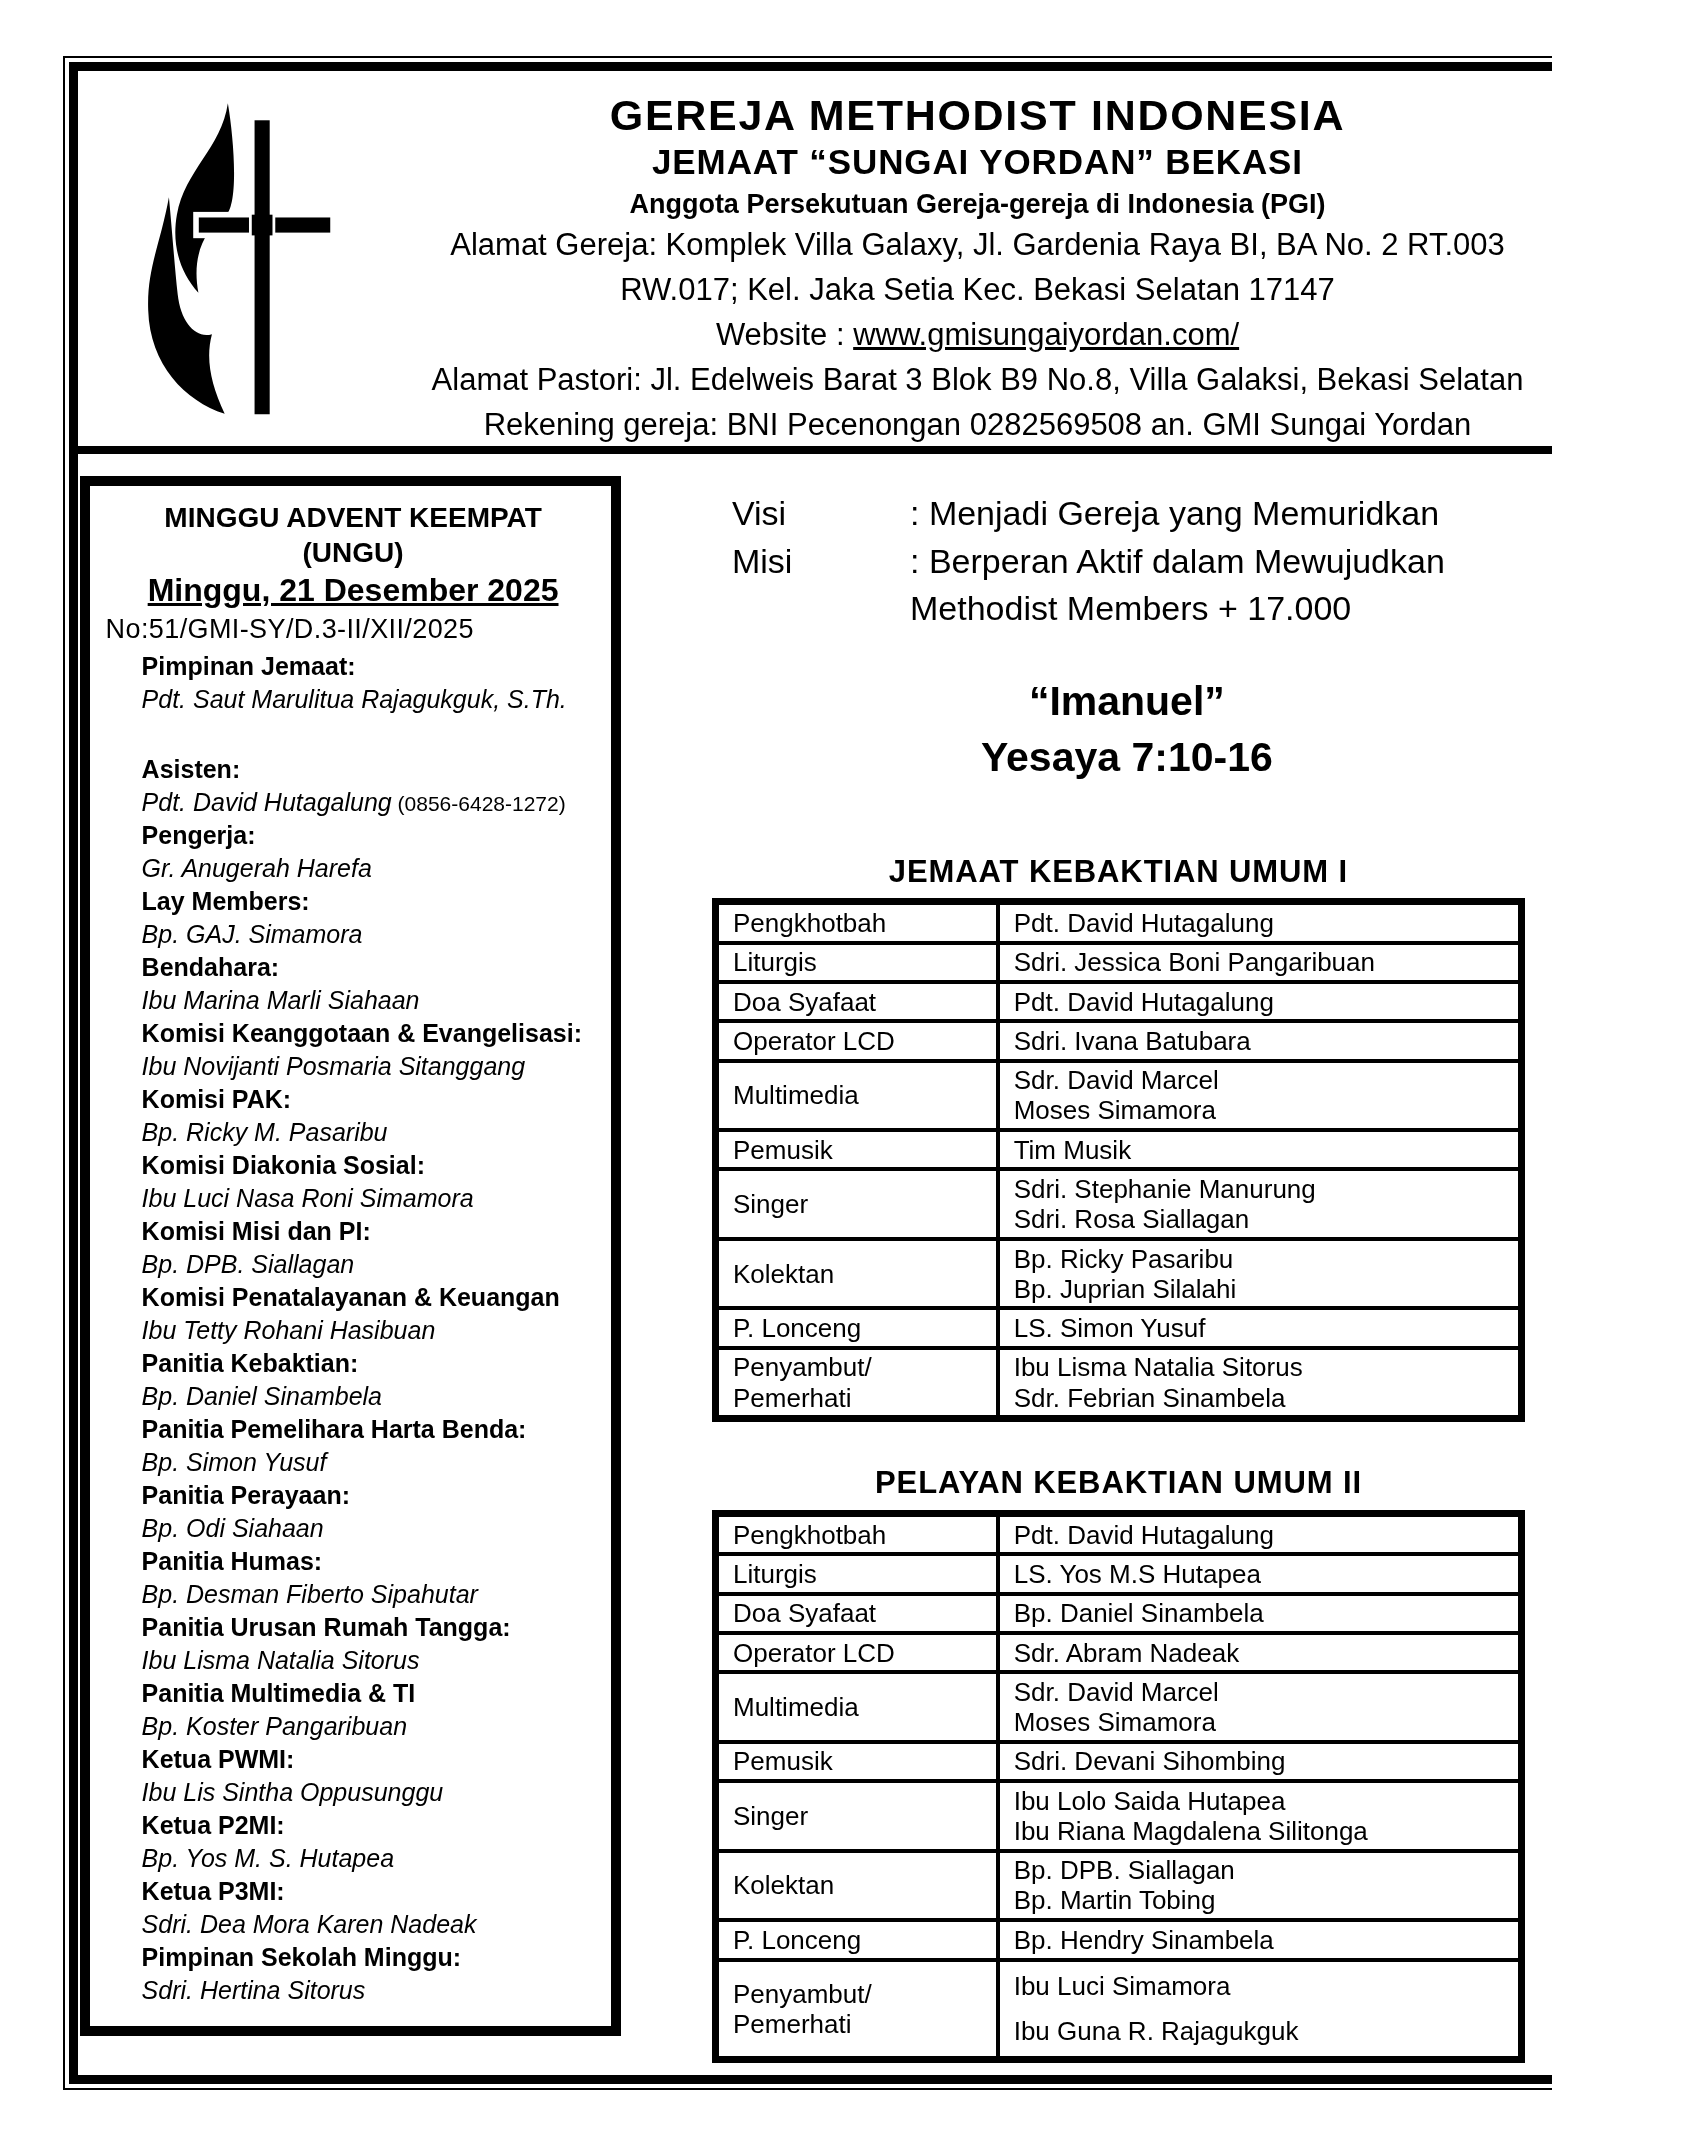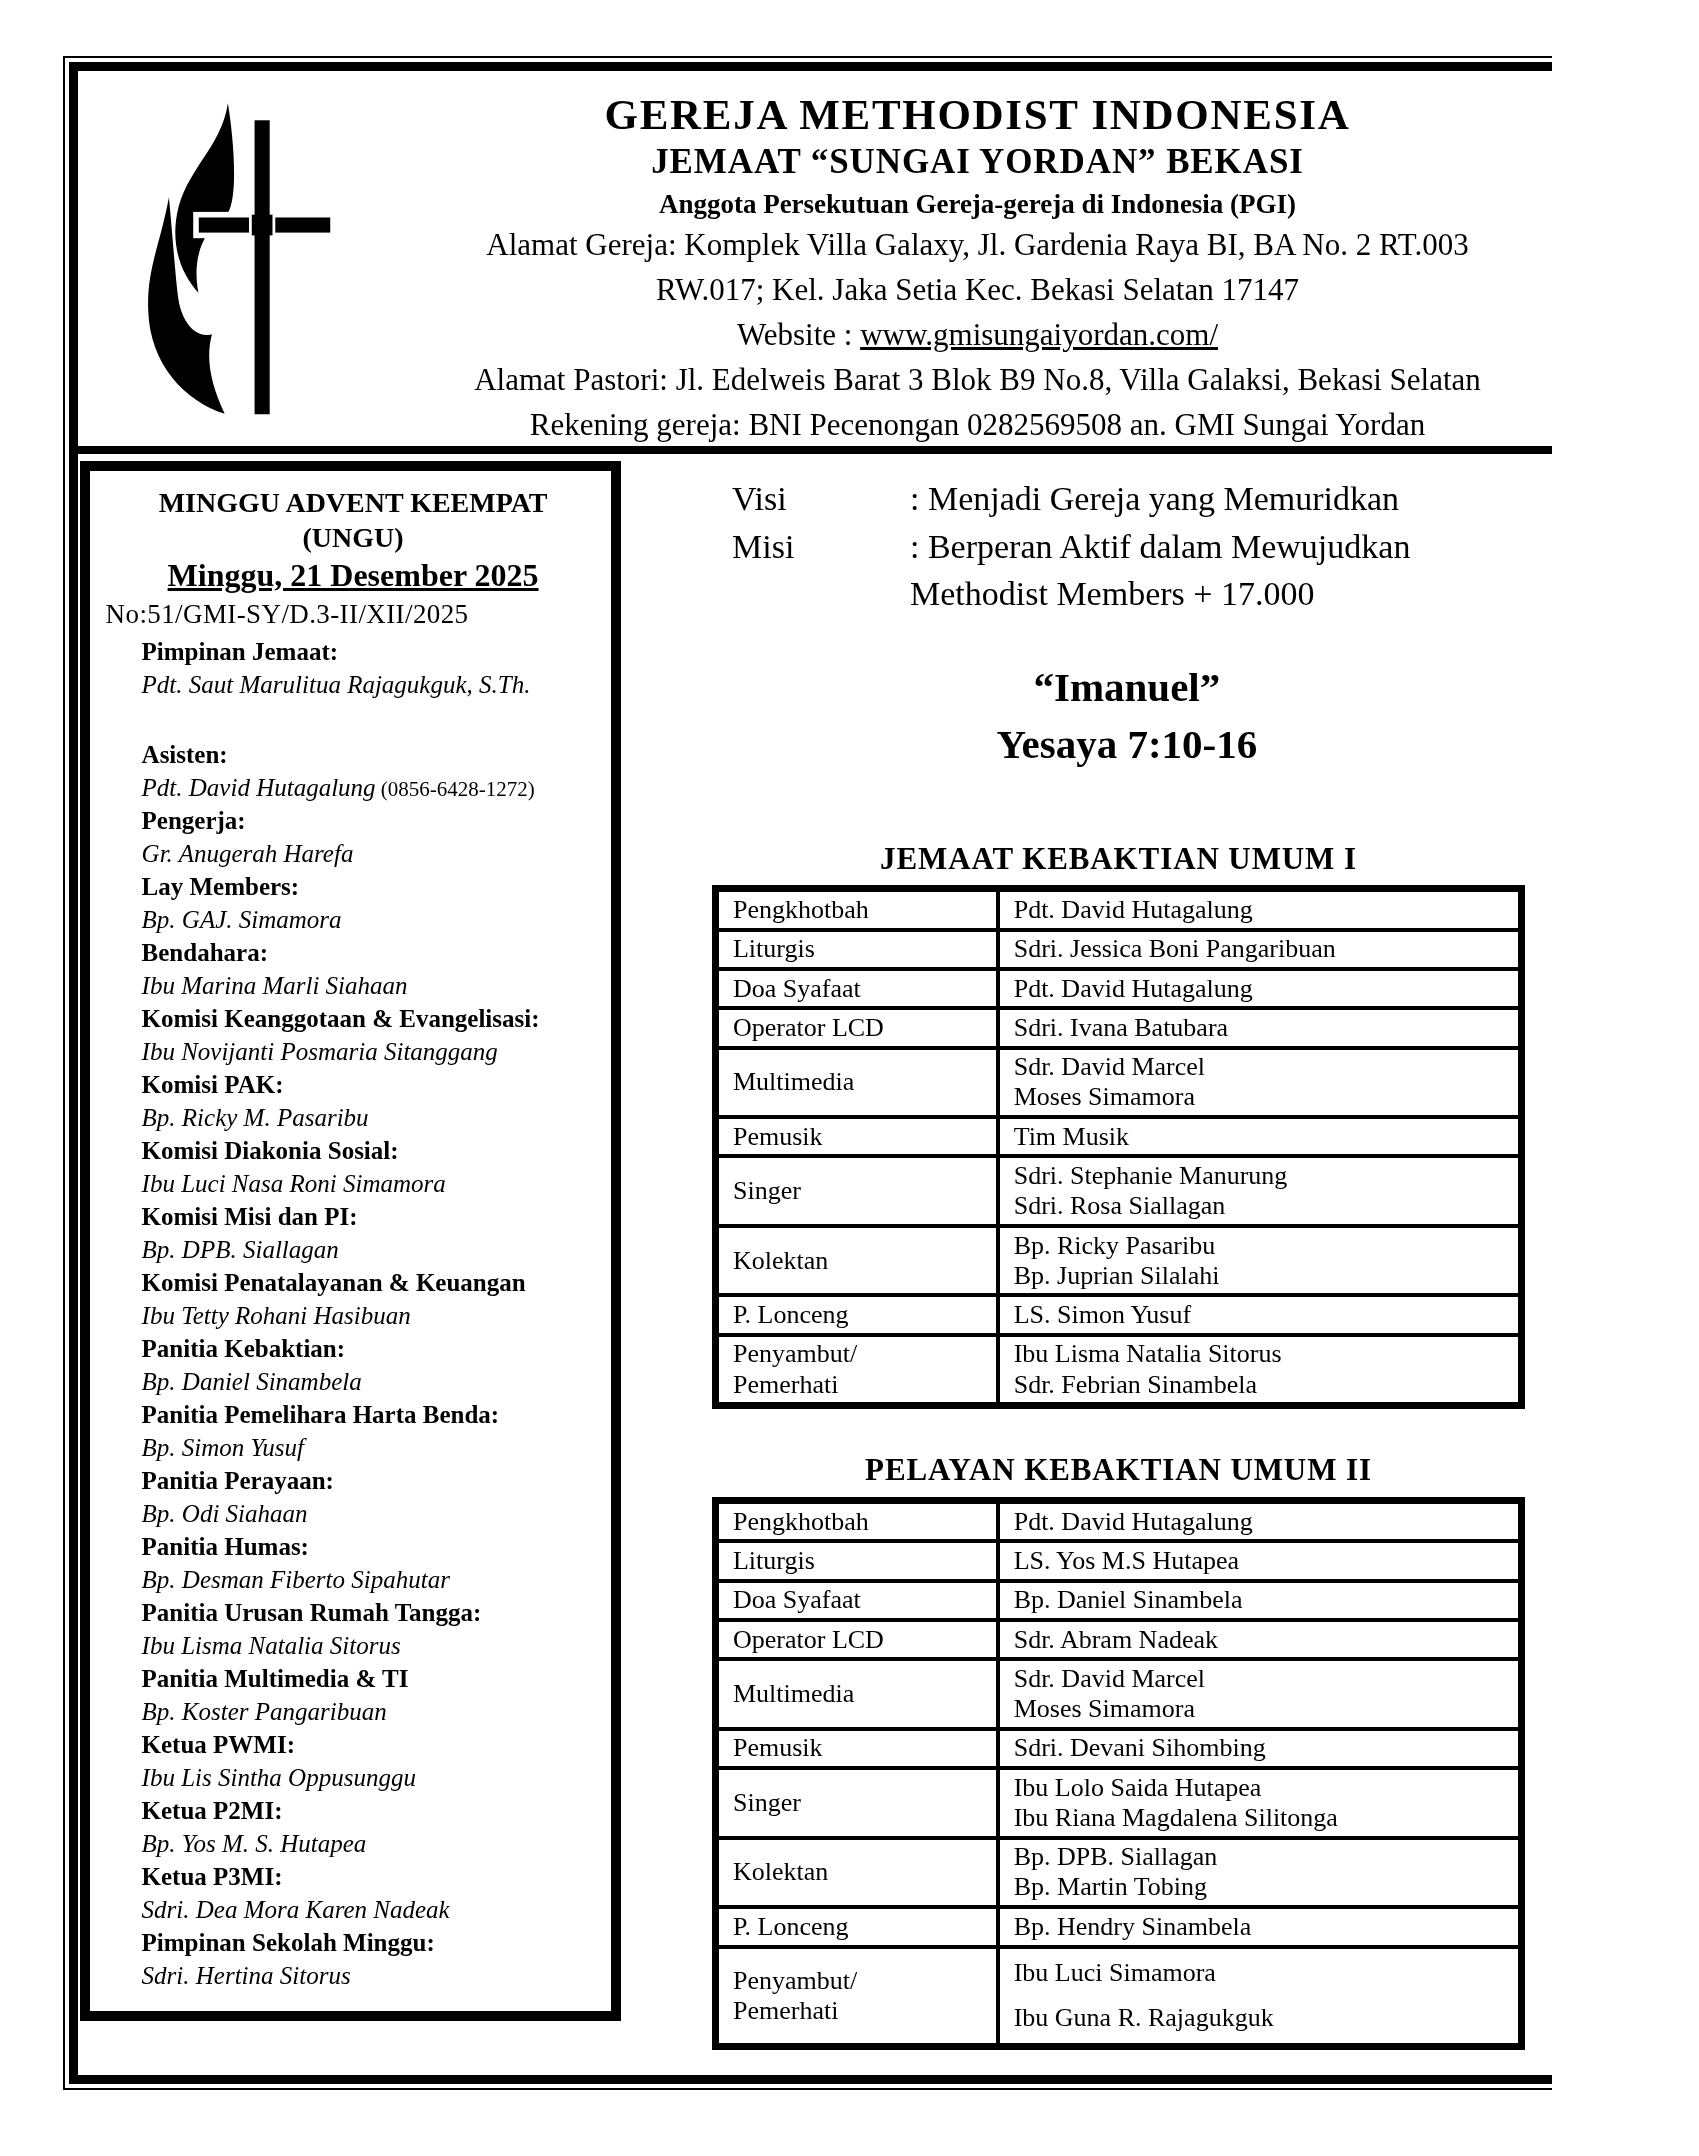--- a/index.html
+++ b/index.html
@@ -1,18 +1,18 @@
 <!DOCTYPE html>
 <html style="font-size:14px"><head>
 <meta charset="utf-8">
 <style>
   html,body { margin:0; padding:0; background:#ffffff; }
   .page {
     position:relative; width:1552px; height:2156px; background:#fff; color:#000;
-    font-family:Liberation Serif, serif; overflow:hidden;
+    font-family:Liberation Sans, sans-serif; overflow:hidden;
   }
   .frame-outer {
     position:absolute; left:63px; top:56px; width:1585px; height:2034px;
     box-sizing:border-box; border:2.6px solid #000; padding:4.3px;
   }
   .frame-inner {
     width:100%; height:100%; box-sizing:border-box; border:9.6px solid #000;
     display:flex; flex-direction:column; overflow:hidden;
   }
 
@@ -23,21 +23,21 @@
   .header-text { flex:1 1 auto; text-align:center; padding:21px 43px 0 0; }
   .church-name   { font-size:43px; font-weight:bold; letter-spacing:1.7px; line-height:1.08; margin:0; }
   .congregation  { font-size:35px; font-weight:bold; letter-spacing:0.9px; margin:3.5px 0 0; }
   .membership    { font-size:27px; font-weight:bold; margin:7px 0 0; }
   .addr          { font-size:31px; margin:5.2px 0 0; line-height:1.28; }
   .website-url   { text-decoration:underline; }
 
   .divider { flex:0 0 auto; height:7.8px; background:#000; }
 
   
-  .body-cols { flex:1 1 auto; display:flex; align-items:flex-start; padding-top:7px; }
+  .body-cols { flex:1 1 auto; display:flex; align-items:flex-start; padding-top:22px; }
 
   .sidebar-box {
     flex:0 0 auto; box-sizing:border-box; width:541px; height:1560px;
     border:10.4px solid #000; margin-left:1.7px; padding:14px 10.4px 0 15.6px;
   }
   .sb-title { font-size:28px; font-weight:bold; text-align:center; line-height:1.25; }
   .sb-date  { font-size:32px; font-weight:bold; text-decoration:underline; text-align:center; line-height:1.3; }
   .sb-no    { font-size:27px; text-align:left; line-height:1.3; letter-spacing:0.4px; }
   .officials { margin-top:3.5px;margin-left:36px; }
   .sb-label { font-size:25px; font-weight:bold; line-height:1.32; }

